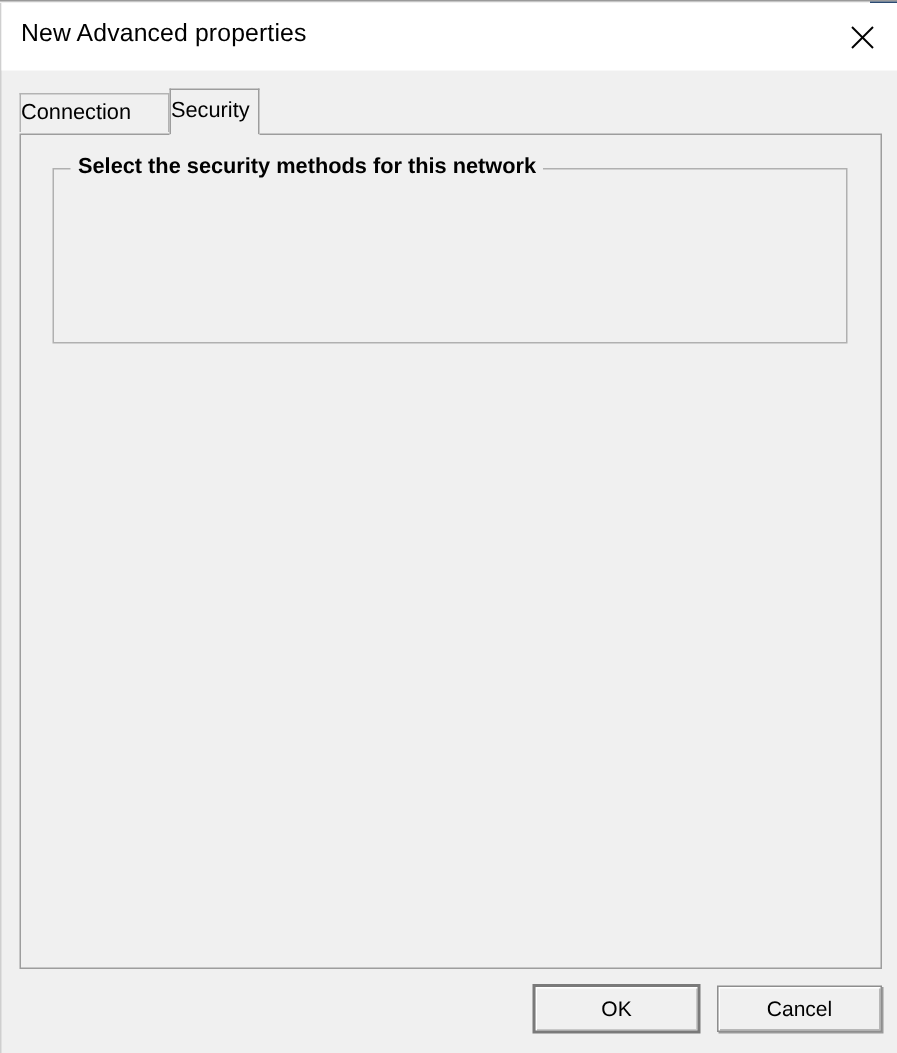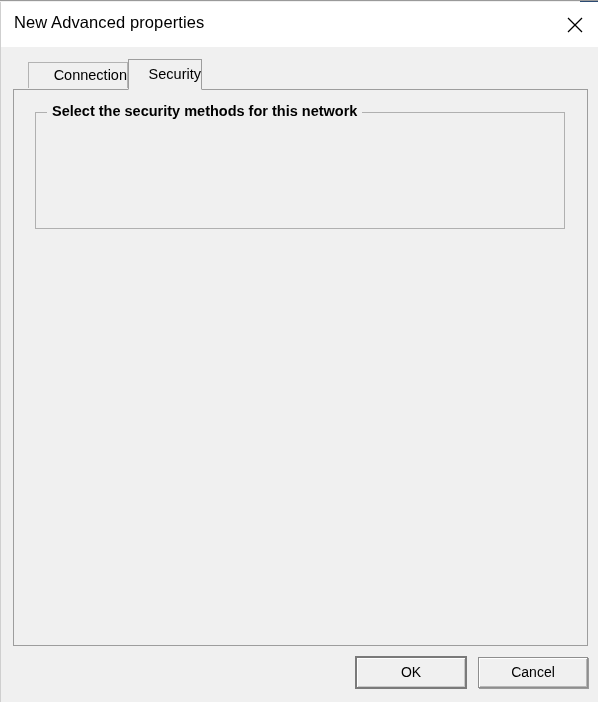--- a/index.html
+++ b/index.html
@@ -73,37 +73,36 @@
   .tab {
     position: absolute;
     top: 0;
     height: 28px;
     background: #f0f0f0;
     border: 1px solid #a0a0a0;
     border-bottom: none;
     box-sizing: border-box;
     font-size: 14.5px;
     line-height: 27px;
-    text-align: right;
-    color: #000;
-    cursor: default;
-    margin-left: 15px;
+    text-align: left;
+    color: #000;
+    cursor: default;
   }
   #tab-connection {
     left: 0;
     width: 100px;
     top: 3px;
     height: 26px;
     background: #f0f0f0;
     border-color: #b3b3b3;
     line-height: 25px;
   }
   #tab-security {
     left: 100px;
-    width: 74px;
+    width: 60px;
     top: 0px;
     height: 31px;
     background: #f0f0f0;
     border: 1px solid #9d9d9d;
     border-bottom: 1px solid #f0f0f0;
     line-height: 29px;
     z-index: 3;
   }
 
   

